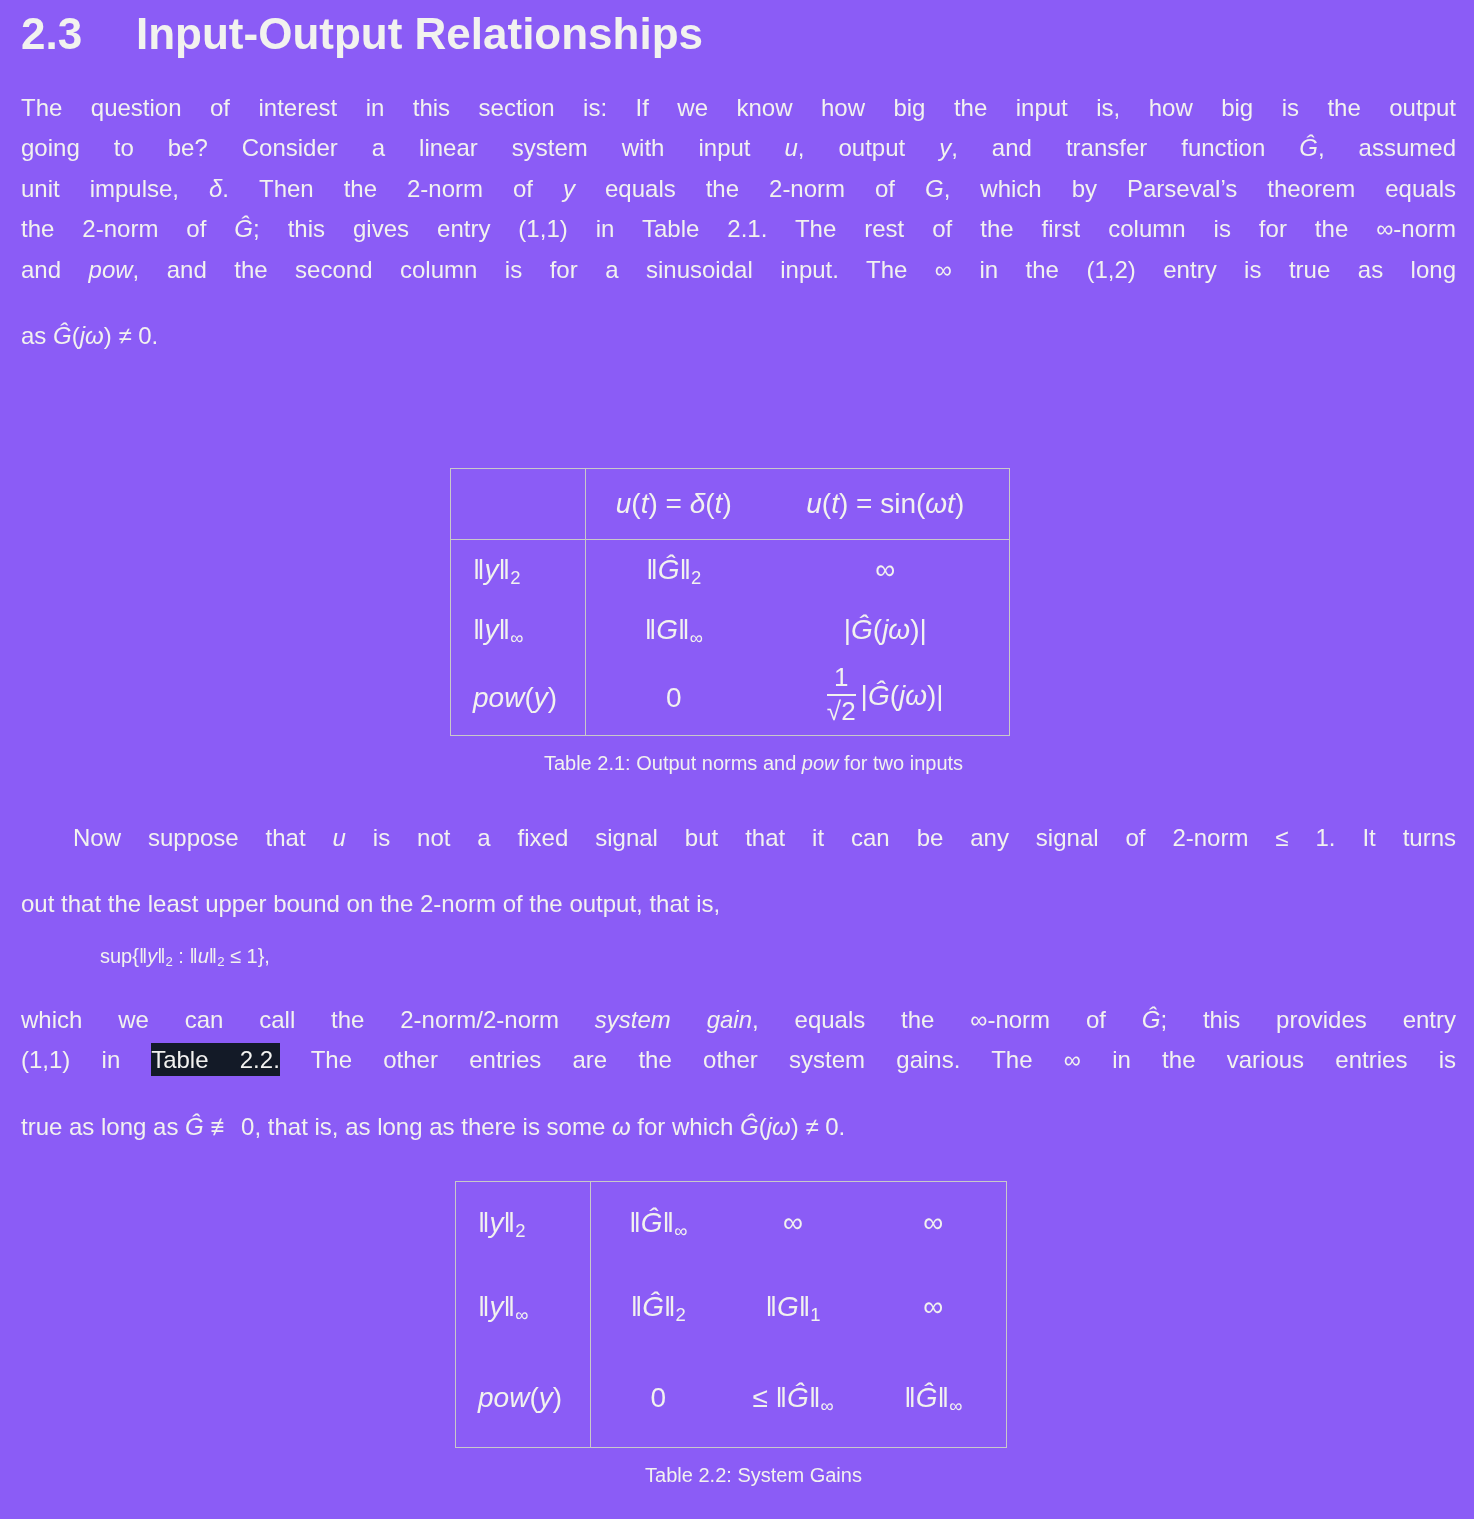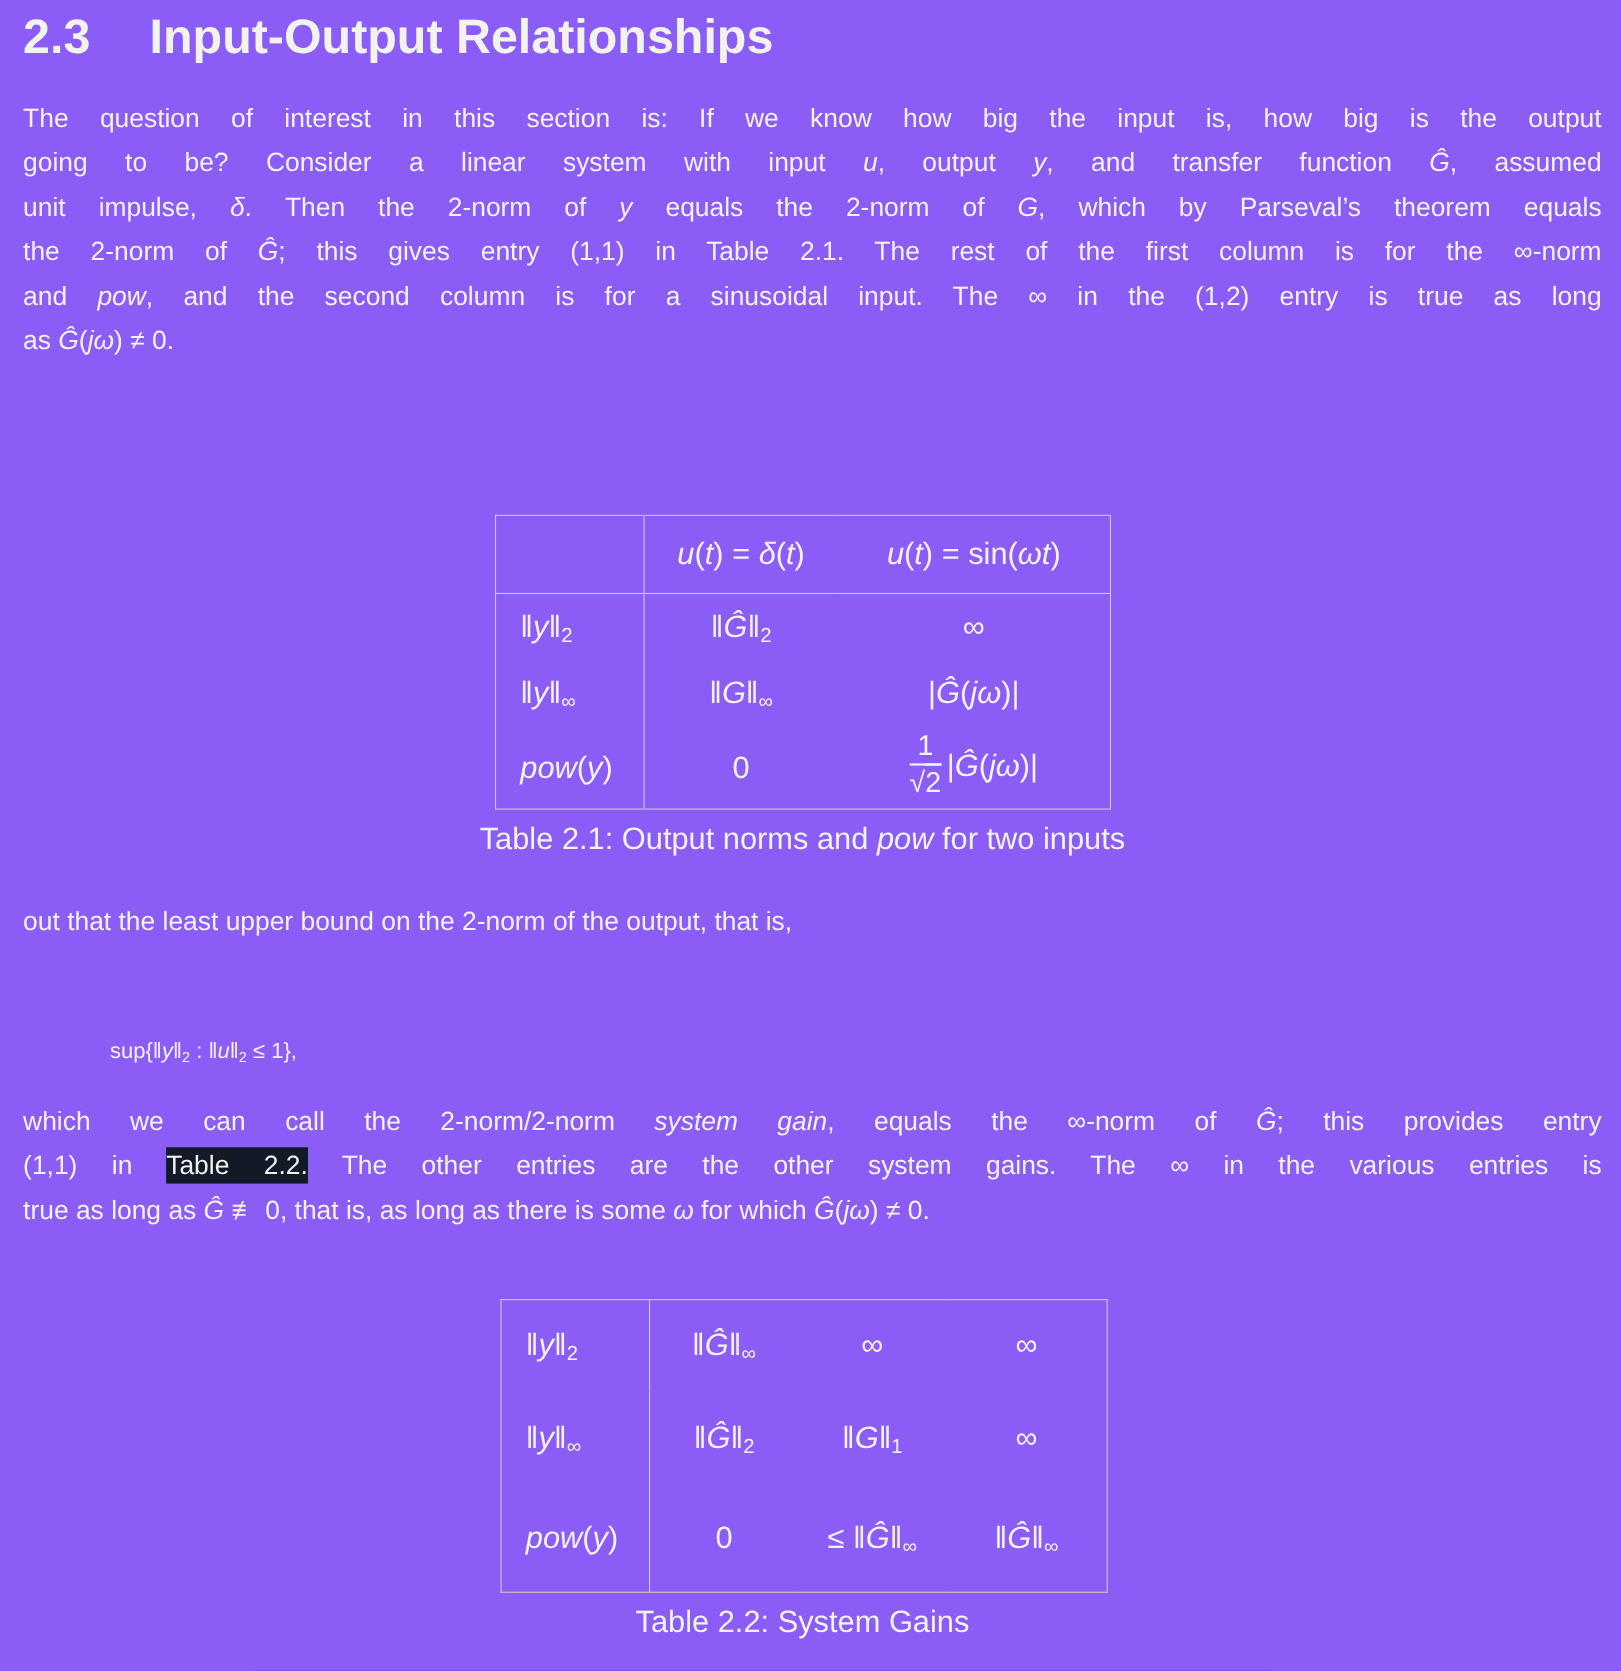--- a/index.html
+++ b/index.html
@@ -9,21 +9,21 @@
     overflow:hidden;
   }
   i{font-style:italic;}
   sub{font-size:66%;vertical-align:-0.25em;line-height:0;}
   
   .heading{position:absolute;left:21px;top:6px;font-weight:bold;font-size:44px;line-height:1.25;white-space:nowrap;}
   .heading .num{display:inline-block;min-width:115px;}
   
   .para{position:absolute;left:21px;width:1435px;font-size:24px;}
   .jline{display:block;line-height:40.4px;text-align:justify;text-align-last:justify;white-space:normal;}
-  .jline.last{text-align:center;text-align-last:left;}
+  .jline.last{text-align:center;text-align-last:left;margin-top:26px;}
   .jline.indent{padding-left:52px;}
   .hl{background:#131a27;box-shadow:0 3px 0 #131a27,0 -3px 0 #131a27;}
   
   .formula{position:absolute;left:100px;top:936px;font-size:20px;line-height:40px;}
   
   .mtable{position:absolute;border-collapse:collapse;table-layout:fixed;font-size:28px;margin-top:20px;}
   .mtable{border:1.5px solid #c9c9c9;}
   .mtable td{text-align:center;vertical-align:middle;padding:0;}
   .mtable td.rowlab{text-align:left;padding-left:22px;border-right:1.5px solid #c9c9c9;}
   .mtable tr.head td{border-bottom:1.5px solid #c9c9c9;}
@@ -37,21 +37,21 @@
   .t2 tr.r0{height:61px;}
   .t2 tr.r1{height:62px;}
   .t2 tr.r2{height:72px;}
   
   .frac{display:inline-flex;flex-direction:column;vertical-align:middle;text-align:center;
         font-size:26px;line-height:1.12;margin-right:5px;position:relative;top:-3px;}
   .frac .fnum{border-bottom:2px solid #f2f2ef;padding:0 3px 2px;}
   .frac .fden{padding-top:1px;}
   .ov{text-decoration:overline;}
   
-  .caption{position:absolute;left:12px;width:1435px;text-align:center;font-size:28px;line-height:38px;}
+  .caption{position:absolute;left:36px;width:1435px;text-align:center;font-size:20px;line-height:38px;}
   .cap1{top:744px;}
   .cap2{top:1456px;}
 </style>
 </head>
 <body>
 
 <div class="page">
 
   <div class="heading">
     <span class="num">2.3</span><span>Input-Output Relationships</span>
@@ -97,20 +97,21 @@
               <span class="fden">√<span class="ov">2</span></span>
             </span><span>|<i>Ĝ</i>(<i>jω</i>)|</span>
       </td>
     </tr>
   </tbody>
     </table>
 
   <div class="caption cap1">Table 2.1: Output norms and <i>pow</i> for two inputs</div>
 
   <div class="para" style="top:818px;">
+    <div class="jline indent">Now suppose that <i>u</i> is not a fixed signal but that it can be any signal of 2-norm ≤ 1. It turns</div>
     <div class="jline last">out that the least upper bound on the 2-norm of the output, that is,</div>
   </div>
 
   <div class="formula">sup{‖<i>y</i>‖<sub>2</sub> : ‖<i>u</i>‖<sub>2</sub> ≤ 1},</div>
 
   <div class="para" style="top:1000px;">
     <div class="jline">which we can call the 2-norm/2-norm <i>system gain</i>, equals the ∞-norm of <i>Ĝ</i>; this provides entry</div>
     <div class="jline">(1,1) in <span class="hl">Table 2.2.</span> The other entries are the other system gains. The ∞ in the various entries is</div>
     <div class="jline last">true as long as <i>Ĝ</i> ≢ 0, that is, as long as there is some <i>ω</i> for which <i>Ĝ</i>(<i>jω</i>) ≠ 0.</div>
   </div>

